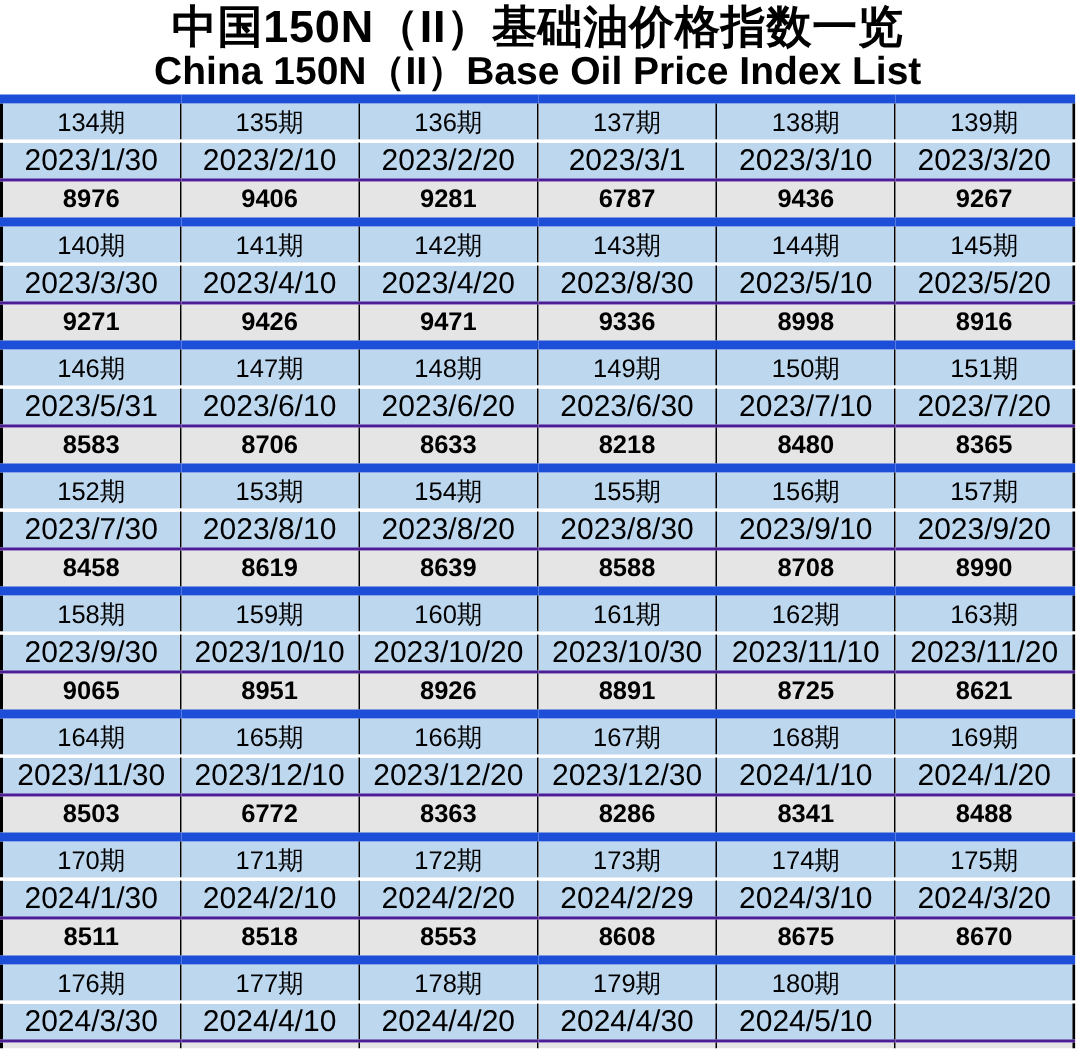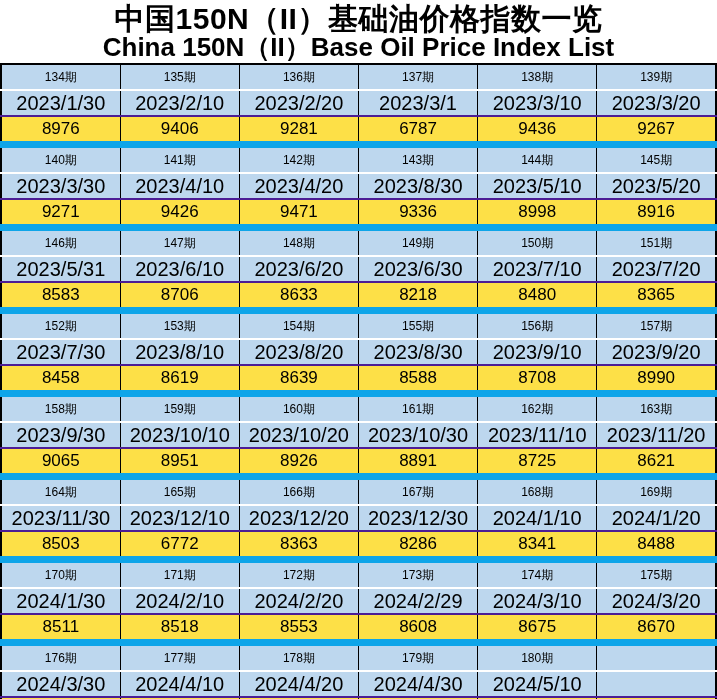--- a/index.html
+++ b/index.html
@@ -48,37 +48,37 @@
     border-right: 1px solid #000000;
     text-align: center;
     vertical-align: middle;
     padding: 0;
     overflow: hidden;
     white-space: nowrap;
     height: 24px;
   }
   td.period {
     background: #BDD7EE;
-    border-top: 1px solid #1d4ed8;
+    border-top: 6px solid #1d4ed8;
     border-bottom: 2px solid #ffffff;
-    font-size: 12px;
+    font-size: 17px;
     color: #000000;
   }
   td.date {
     background: #BDD7EE;
     border-top: 2px solid #ffffff;
     border-bottom: 2px solid #4c1d95;
     font-size: 20px;
     color: #000000;
   }
   td.price {
-    background: #fde047;
-    border-bottom: 7px solid #0ea5e9;
+    background: #e5e5e5;
+    border-bottom: 1px solid #0ea5e9;
     font-size: 17px;
-    font-weight: 400;
+    font-weight: 700;
     color: #000000;
   }
   td.price.red {
     color: #FF0000;
   }
 </style>
 </head>
 <body>
 
 <div class="page">

